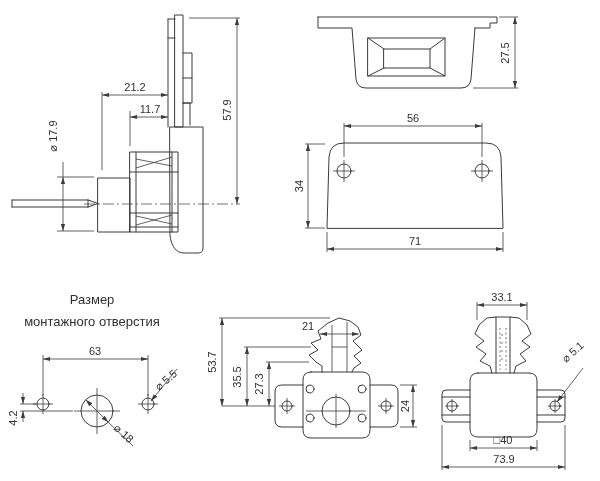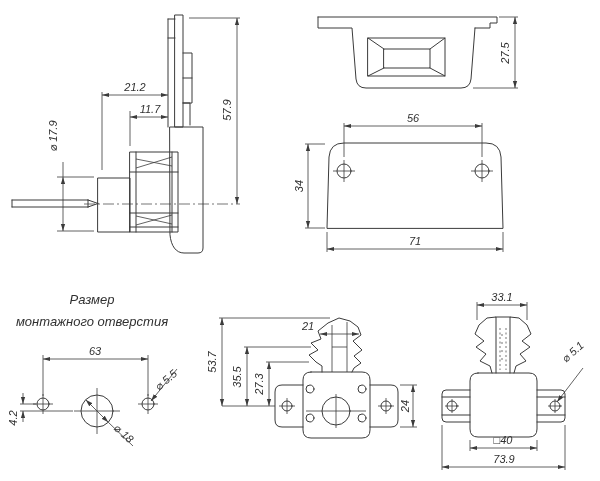--- a/index.html
+++ b/index.html
@@ -1,16 +1,16 @@
 <!DOCTYPE html>
 <html><head>
 <meta charset="utf-8">
 <style>
   html,body{margin:0;padding:0;background:#fff;}
-  .canvas{position:relative;width:600px;height:481px;background:#ffffff;overflow:hidden;font-style:italic;}
+  .canvas{position:relative;width:600px;height:481px;background:#ffffff;overflow:hidden;}
   svg{display:block;}
   .geo{stroke:#3b3b3b;fill:none;stroke-width:1;stroke-linejoin:round;stroke-linecap:round;}
   .thin{stroke:#3b3b3b;fill:none;stroke-width:0.8;}
   .cl{stroke:#3b3b3b;fill:none;stroke-width:0.7;stroke-dasharray:11 3 2 3;}
   .hid{stroke:#3b3b3b;fill:none;stroke-width:0.7;stroke-dasharray:2 2.5;}
   text{font-family:"Liberation Sans","DejaVu Sans",sans-serif;fill:#303030;}
   .dimtext{font-size:11px;}
   .titletext{font-size:13px;}
 </style>
 </head>

